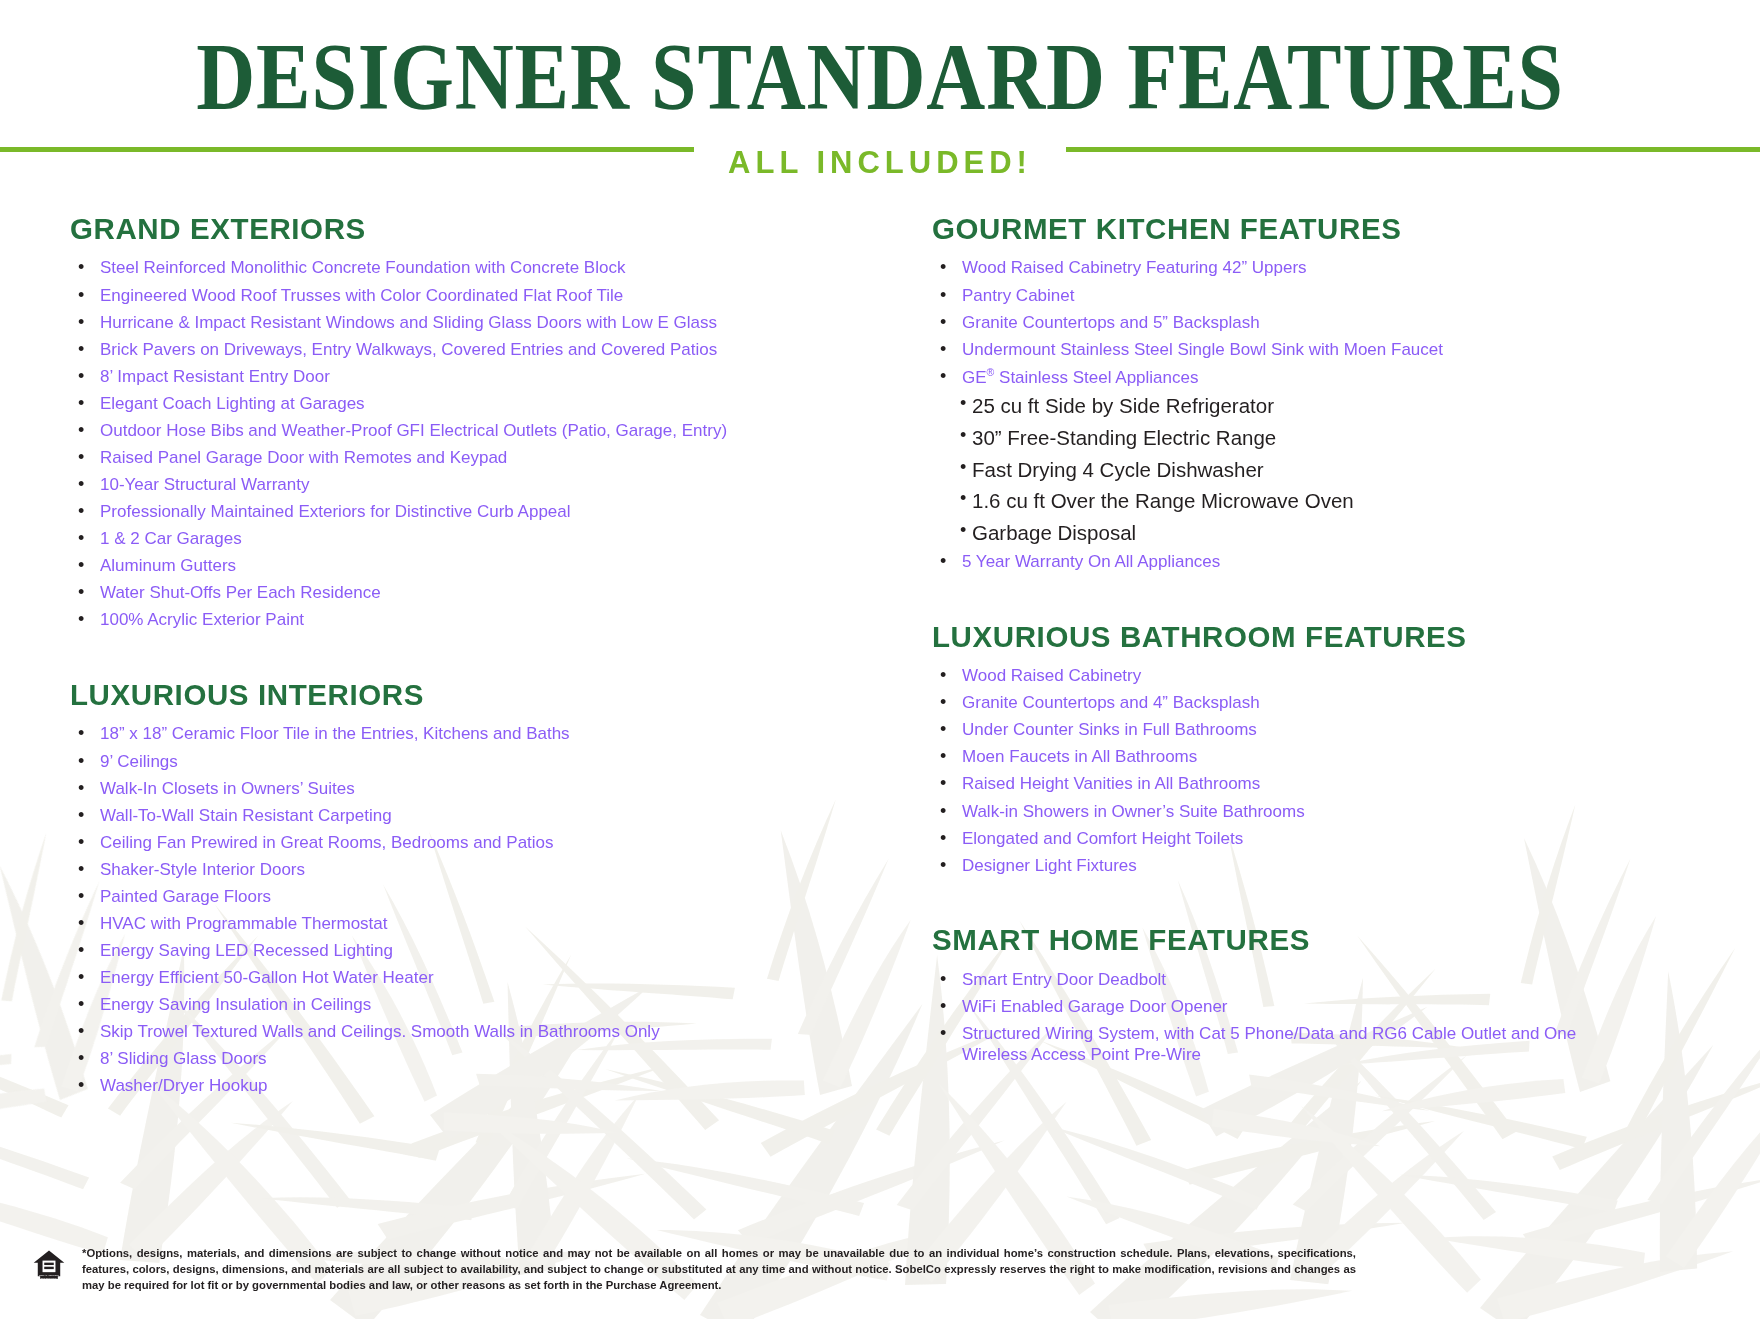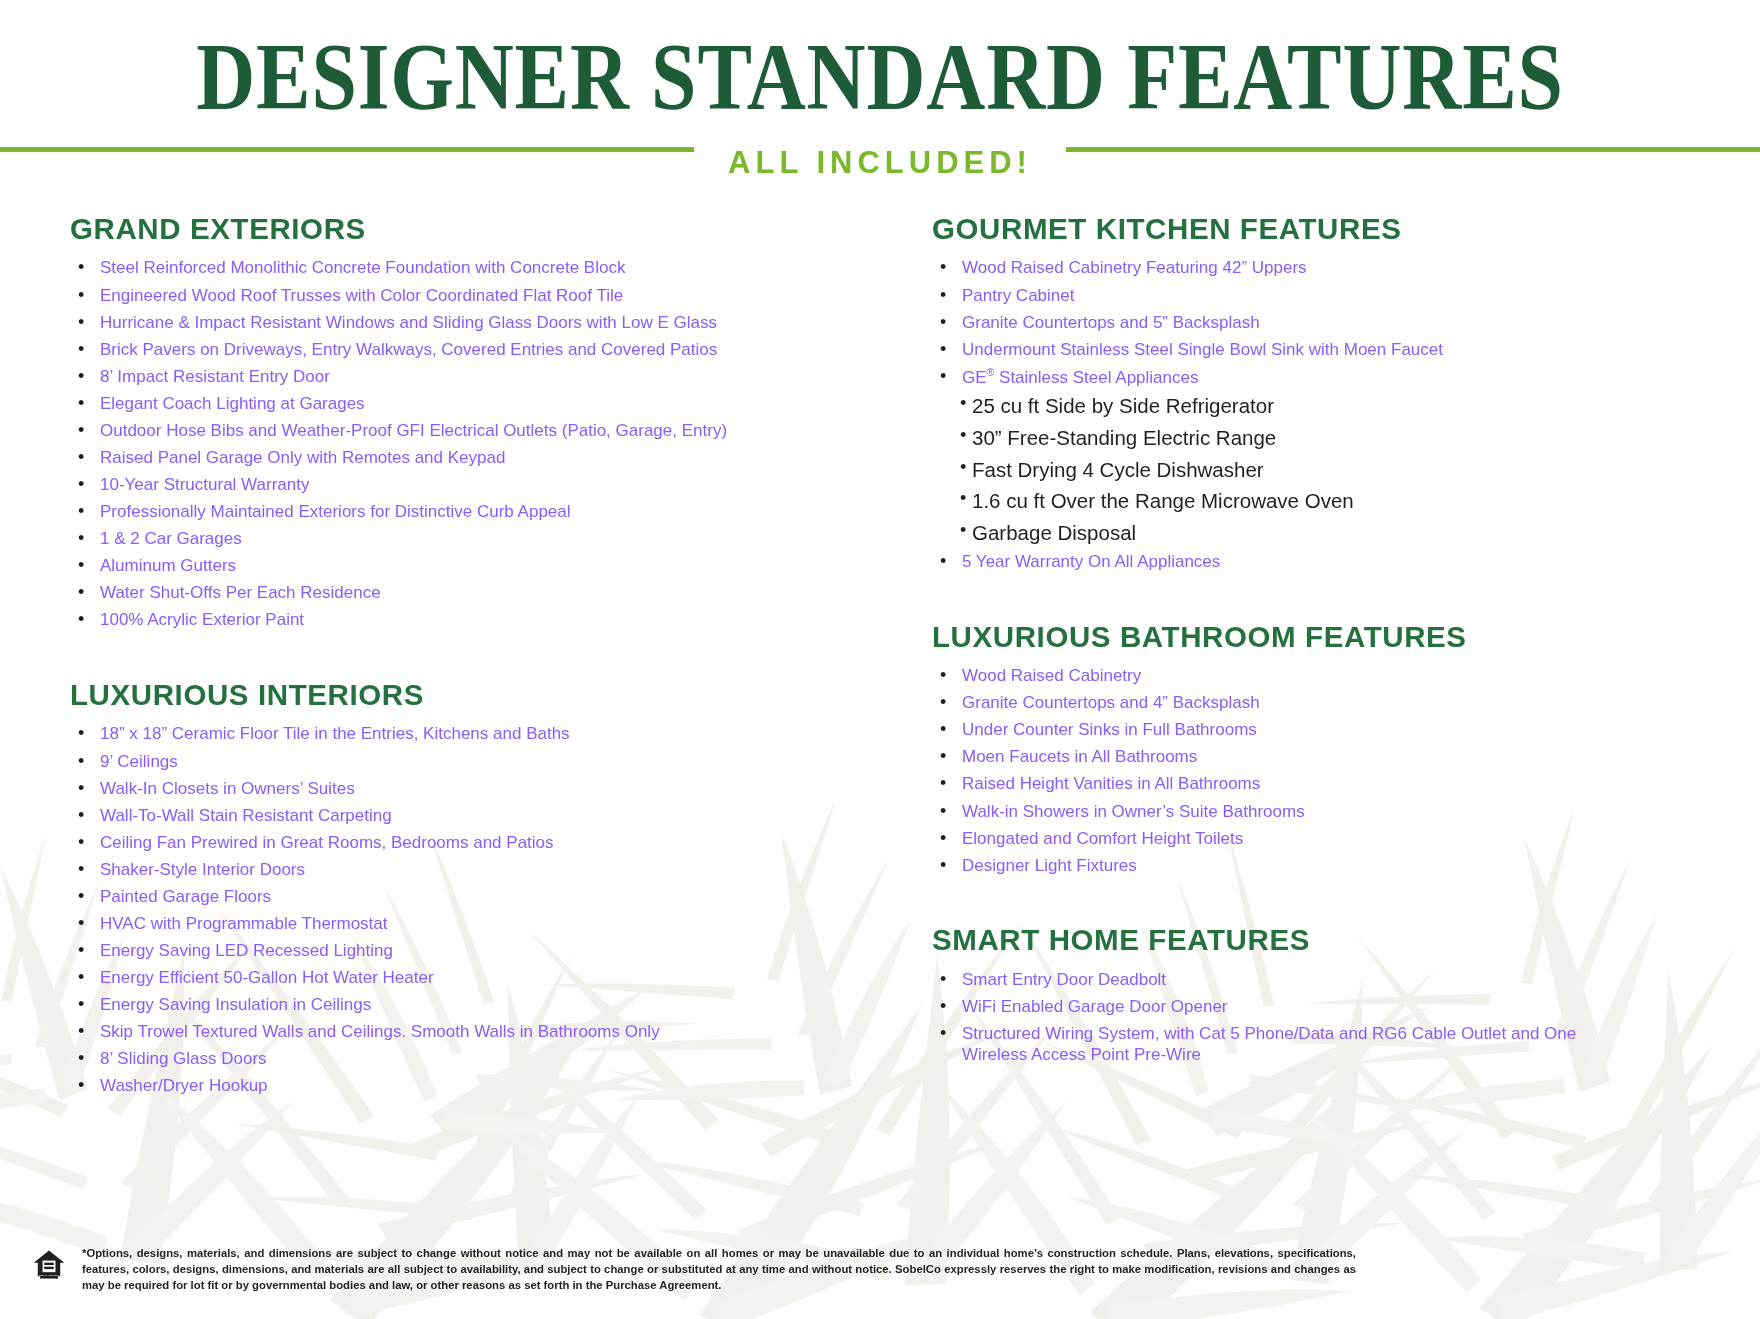--- a/index.html
+++ b/index.html
@@ -231,21 +231,21 @@
       <div class="section">
         <h2 class="section-heading">GRAND EXTERIORS</h2>
         <ul class="feature-list">
           <li>Steel Reinforced Monolithic Concrete Foundation with Concrete Block</li>
           <li>Engineered Wood Roof Trusses with Color Coordinated Flat Roof Tile</li>
           <li>Hurricane &amp; Impact Resistant Windows and Sliding Glass Doors with Low E Glass</li>
           <li>Brick Pavers on Driveways, Entry Walkways, Covered Entries and Covered Patios</li>
           <li>8’ Impact Resistant Entry Door</li>
           <li>Elegant Coach Lighting at Garages</li>
           <li>Outdoor Hose Bibs and Weather-Proof GFI Electrical Outlets (Patio, Garage, Entry)</li>
-          <li>Raised Panel Garage Only with Remotes and Keypad</li>
+          <li>Raised Panel Garage Door with Remotes and Keypad</li>
           <li>10-Year Structural Warranty</li>
           <li>Professionally Maintained Exteriors for Distinctive Curb Appeal</li>
           <li>1 &amp; 2 Car Garages</li>
           <li>Aluminum Gutters</li>
           <li>Water Shut-Offs Per Each Residence</li>
           <li>100% Acrylic Exterior Paint</li>
         </ul>
       </div>
 
       <div class="section">

